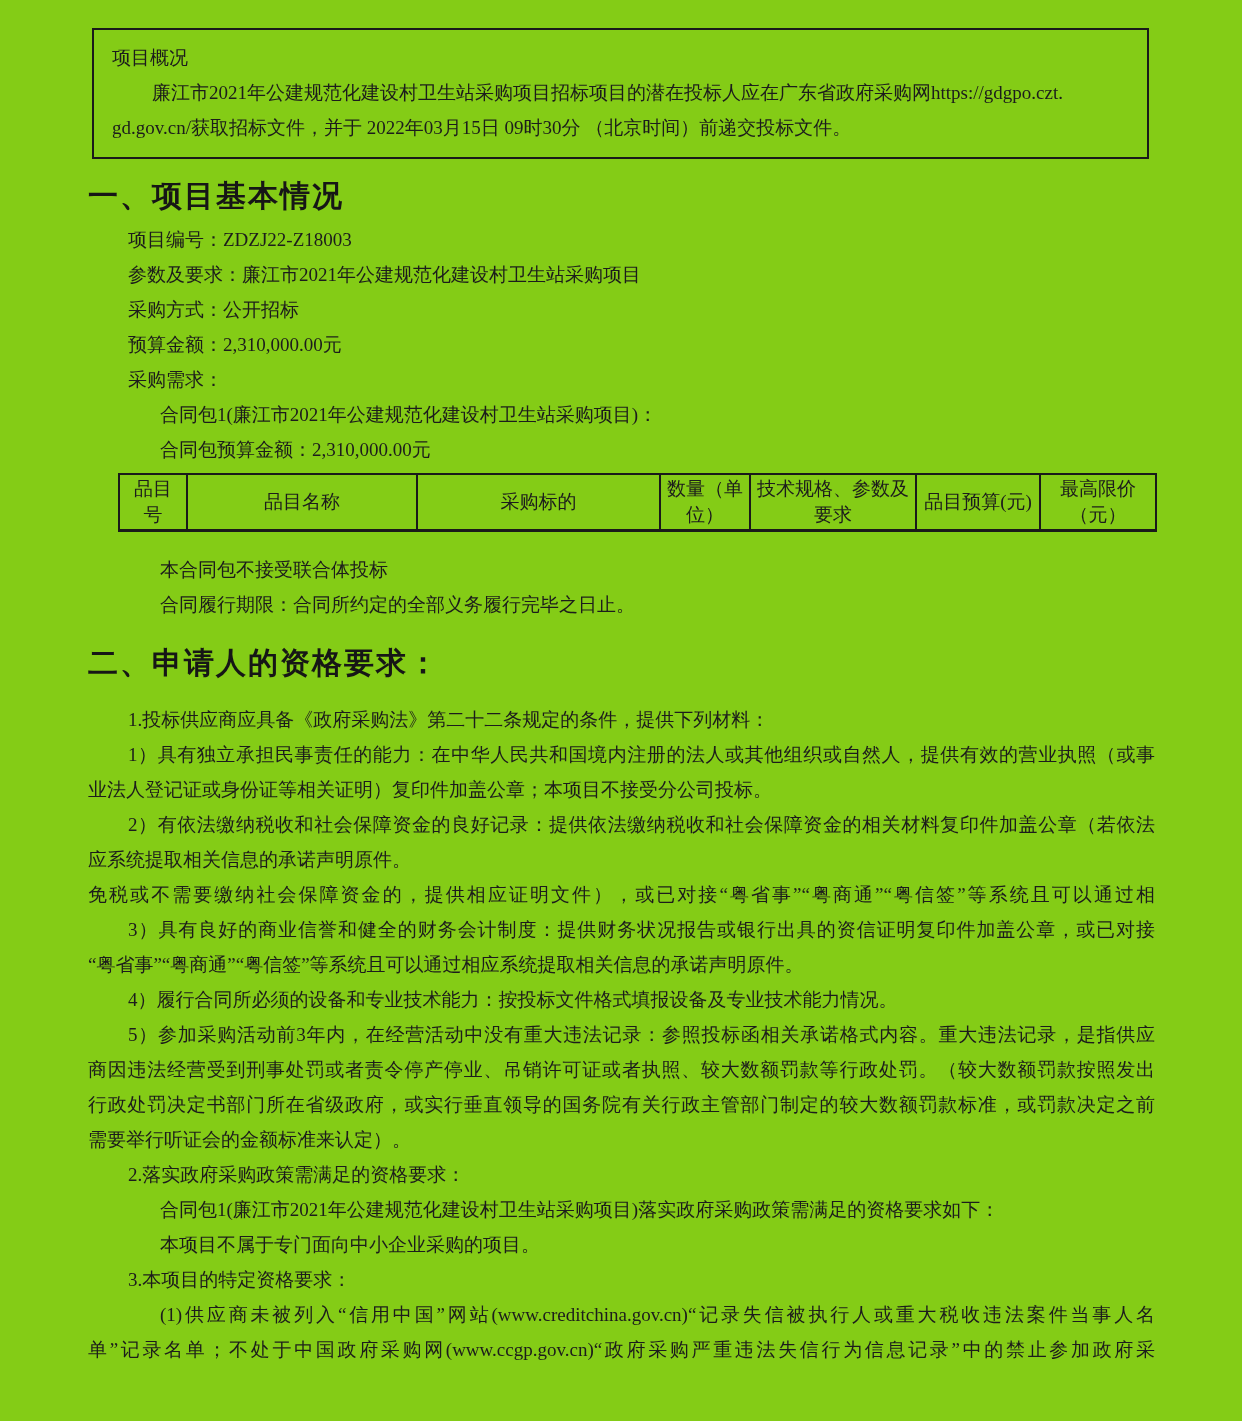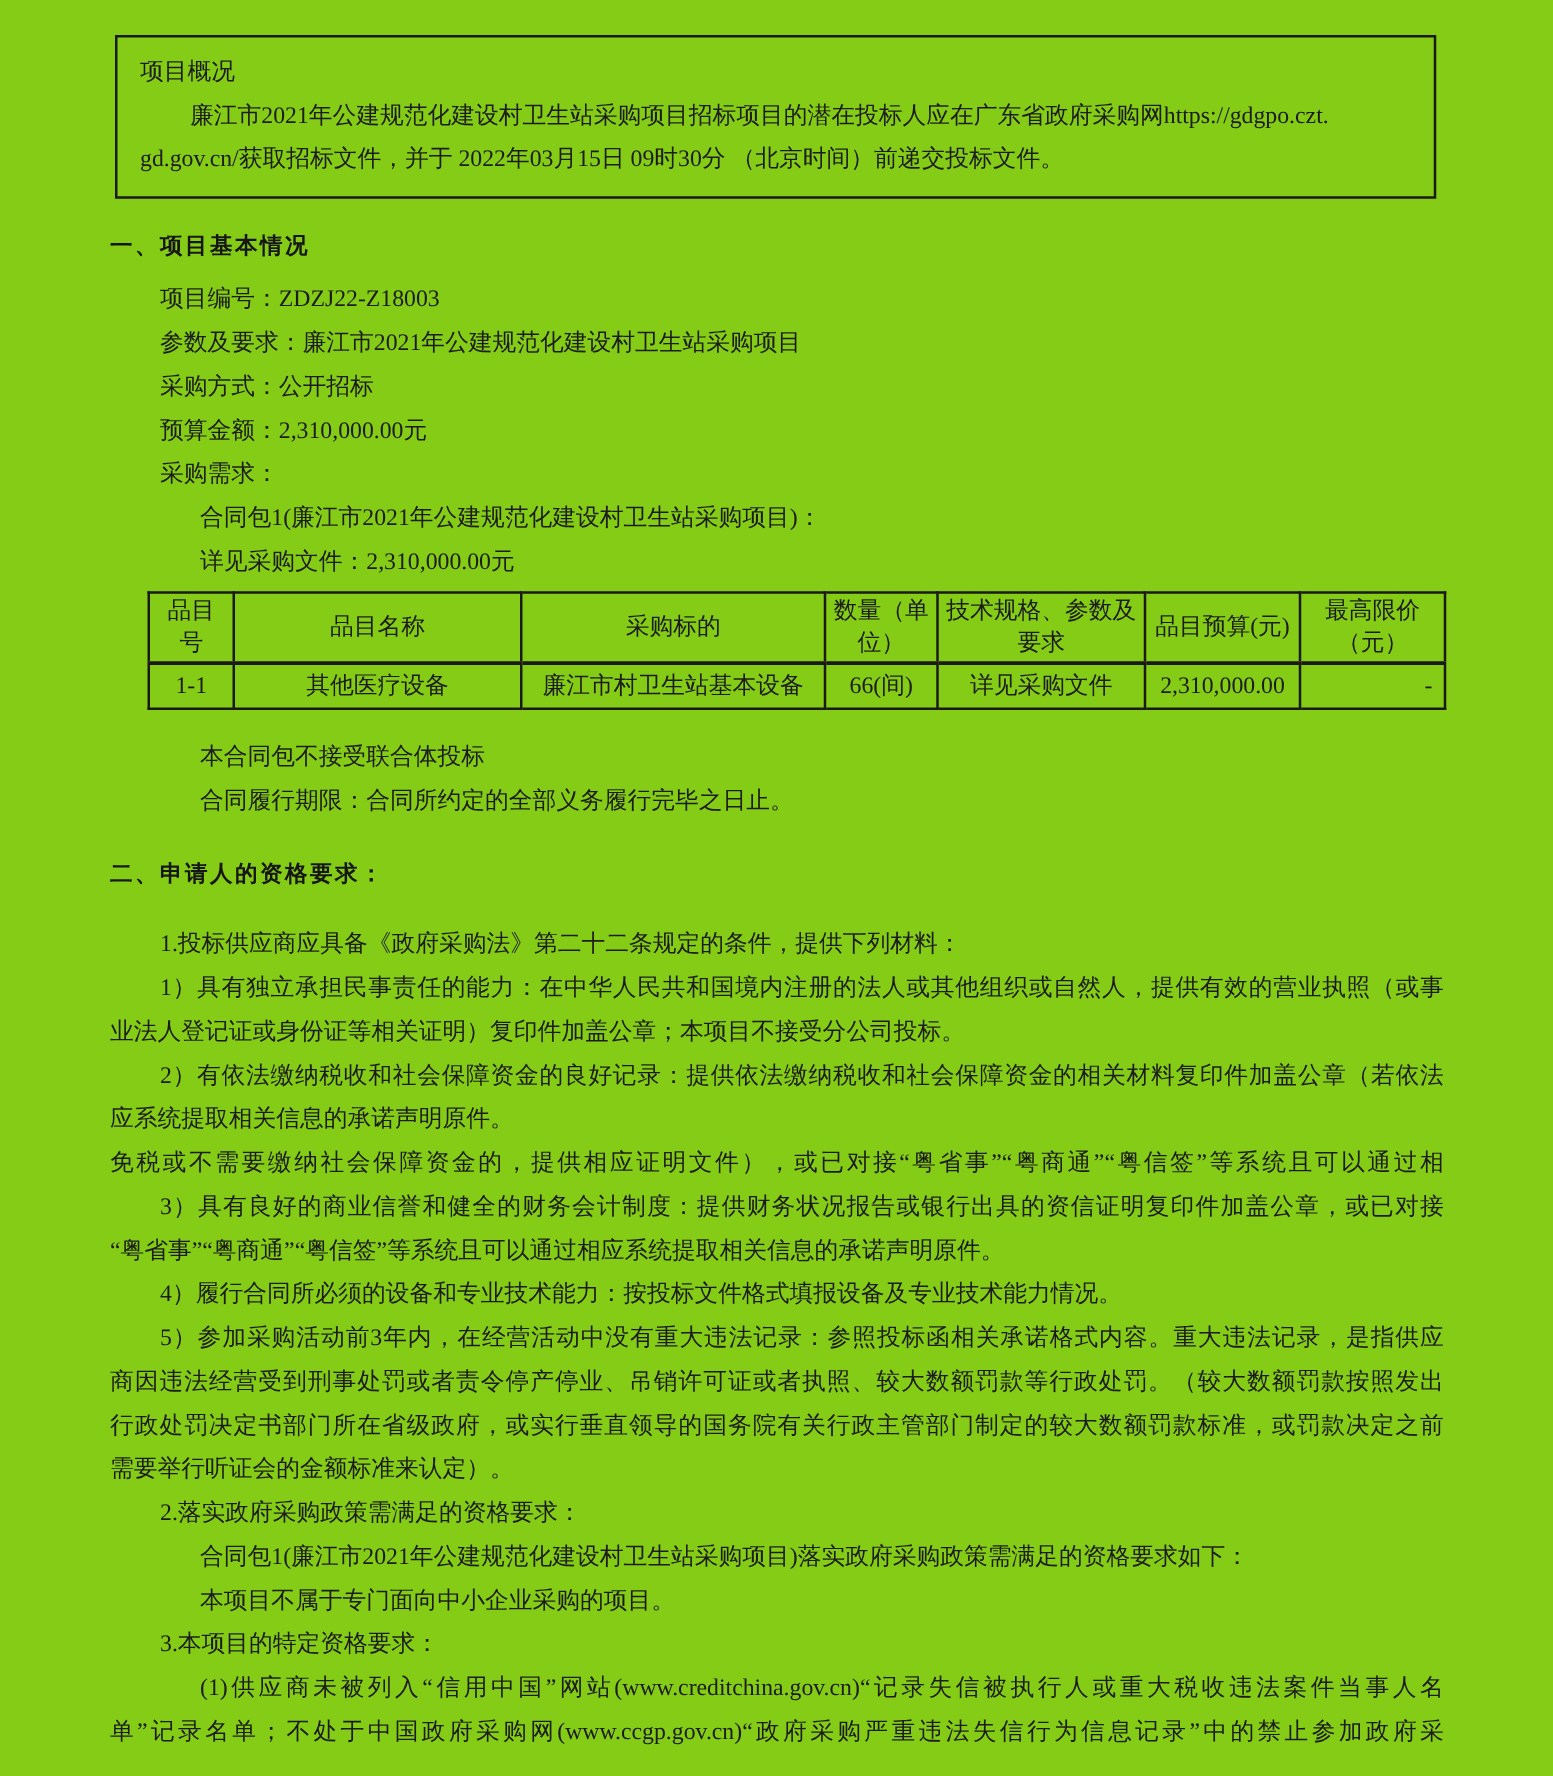--- a/index.html
+++ b/index.html
@@ -8,21 +8,21 @@
     position:relative; width:1242px; height:1421px; background:#84cc16; overflow:hidden;
     font-family:"Liberation Serif","DejaVu Serif",serif; color:#1c1c1c;text-decoration:underline;
   }
   .content { position:absolute; left:88px; top:0; width:1067px; }
   .ln { font-size:19px; line-height:35px; }
   .ind2 { padding-left:40px; }
   .ind4 { padding-left:72px; }
   .full { text-align:justify; text-align-last:justify; }
   .box { margin:28px 6px 0 4px; border:2px solid #1a1a1a; padding:10px 16px 12px 18px; }
   .box .first { text-indent:40px; }
-  h2.h { font-size:18px; line-height:30px; font-weight:bold; letter-spacing:2px; color:#161616; }
+  h2.h { font-size:30px; line-height:30px; font-weight:bold; letter-spacing:2px; color:#161616; }
   .h1 { margin-top:22px; }
   .h2 { margin-top:26px; }
   .s1 { margin-top:11px; }
   .s2 { margin-top:24px; }
   .notes { margin-top:20px; }
   table.items {
     margin:6px 0 0 30px; width:1037px; border-collapse:collapse; table-layout:fixed;
     font-size:19px; color:#1c1c1c;
   }
   table.items th, table.items td {
@@ -45,21 +45,21 @@
     </div>
 
     <h2 class="h h1">一、项目基本情况</h2>
     <div class="s1">
       <div class="ln ind2">项目编号：ZDZJ22-Z18003</div>
       <div class="ln ind2">参数及要求：廉江市2021年公建规范化建设村卫生站采购项目</div>
       <div class="ln ind2">采购方式：公开招标</div>
       <div class="ln ind2">预算金额：2,310,000.00元</div>
       <div class="ln ind2">采购需求：</div>
       <div class="ln ind4">合同包1(廉江市2021年公建规范化建设村卫生站采购项目)：</div>
-      <div class="ln ind4">详见采购文件：2,310,000.00元</div>
+      <div class="ln ind4">合同包预算金额：2,310,000.00元</div>
     </div>
 
     <table class="items">
       <colgroup>
         <col style="width:68px">
           <col style="width:230px">
           <col style="width:243px">
           <col style="width:90px">
         <col style="width:166px">
           <col style="width:124px">
@@ -67,29 +67,20 @@
       </colgroup>
       <tbody>
           <tr>
         <th>品目号</th>
         <th>品目名称</th>
         <th>采购标的</th>
         <th>数量（单位）</th>
         <th>技术规格、参数及要求</th>
         <th>品目预算(元)</th>
         <th>最高限价（元）</th>
-      </tr>
-      <tr>
-        <td>1-1</td>
-        <td>其他医疗设备</td>
-        <td>廉江市村卫生站基本设备</td>
-        <td>66(间)</td>
-        <td>详见采购文件</td>
-        <td>2,310,000.00</td>
-        <td class="num-right">-</td>
       </tr>
     </tbody>
       </table>
 
     <div class="notes">
       <div class="ln ind4">本合同包不接受联合体投标</div>
       <div class="ln ind4">合同履行期限：合同所约定的全部义务履行完毕之日止。</div>
     </div>
 
     <h2 class="h h2">二、申请人的资格要求：</h2>

